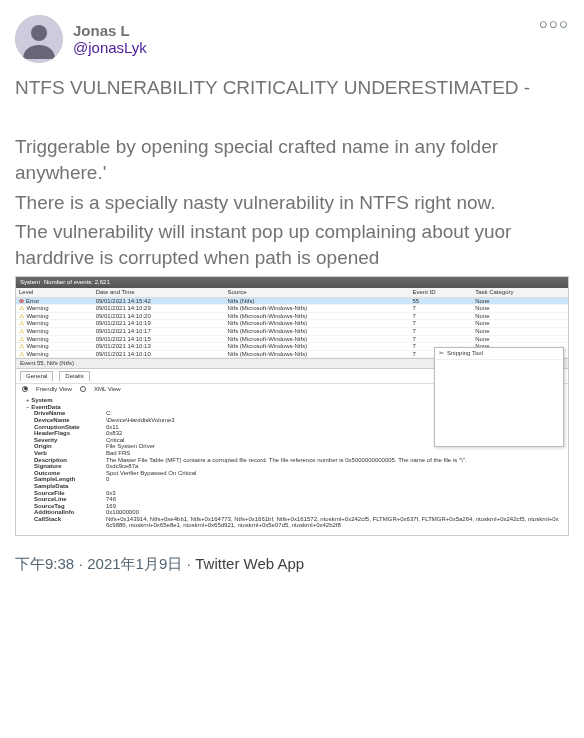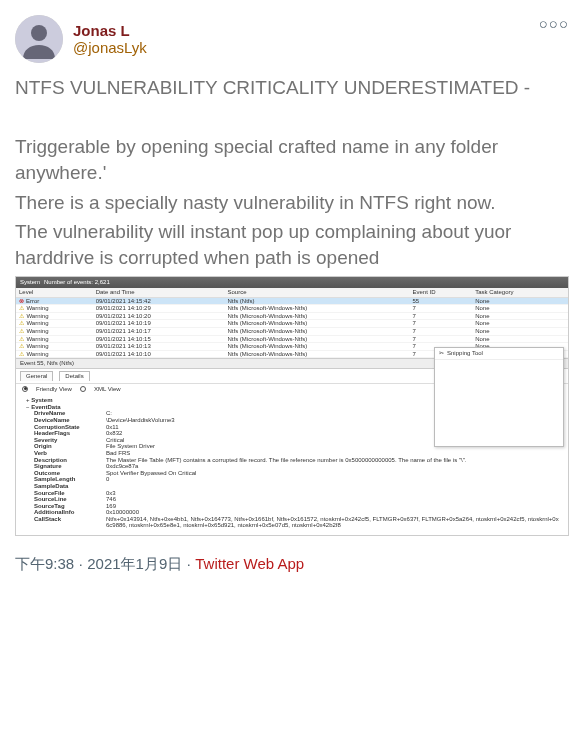--- a/index.html
+++ b/index.html
@@ -3,22 +3,22 @@
 <meta charset="utf-8">
 <style>
 * { margin: 0; padding: 0; box-sizing: border-box; }
 body { font-family: -apple-system, BlinkMacSystemFont, "Segoe UI", Arial, sans-serif; background: #fff; width: 584px; }
 .tweet { padding: 15px; }
 .header { display: flex; align-items: flex-start; justify-content: space-between; margin-bottom: 12px; }
 .user { display: flex; align-items: center; gap: 10px; }
 .avatar { width: 48px; height: 48px; border-radius: 50%; background: #ccc; display: flex; align-items: center; justify-content: center; overflow: hidden; }
 .avatar svg { width: 48px; height: 48px; }
 .names { display: flex; flex-direction: column; }
-.display-name { font-weight: 700; font-size: 15px; color: #7f1d1d; }
-.handle { font-size: 15px; color: #a16207; }
+.display-name { font-weight: 700; font-size: 15px; color: #737373; }
+.handle { font-size: 15px; color: #4c1d95; }
 .more-icon { color: #536471; cursor: pointer; font-size: 15px; letter-spacing: 1px; }
 .content { font-size: 19px; line-height: 1.35; color: #737373; margin-bottom: 6px; }
 .content p { margin-bottom: 4px; }
 .screenshot { border: 1px solid #ccc; background: #f0f0f0; font-size: 6px; line-height: 1.1; color: #333; font-family: "Segoe UI", Tahoma, sans-serif; margin-top: 4px; position: relative; }
 .sys-header { background: linear-gradient(#6a6a6a,#555); color: #fff; padding: 2px 4px; font-size: 6px; display:flex; gap:4px;}
 .event-table { width: 100%; background: #fff; border-collapse: collapse; }
 .event-table th { text-align: left; font-weight: 400; background: #f4f4f4; border-bottom: 1px solid #ddd; padding: 1px 3px; }
 .event-table td { padding: 0 3px; white-space: nowrap; border-bottom: 1px solid #f3f3f3; }
 .row-selected td { background: #cce4f7; }
 .warn-icon { color: #caa400; margin-right: 2px; }
@@ -32,21 +32,21 @@
 .radio-dot.sel::after{content:'';width:3px;height:3px;background:#333;border-radius:50%;}
 .event-details { background: #fff; padding: 3px 6px 6px; }
 .tree-item { padding-left: 4px; }
 .kv { display: flex; padding-left: 12px; }
 .kv .k { width: 72px; font-weight: 700; }
 .kv .v { flex: 1; word-break: break-all; }
 .snip-popup { position: absolute; right: 4px; top: 70px; width: 130px; height: 100px; background: #fff; border: 1px solid #bbb; box-shadow: 1px 1px 3px rgba(0,0,0,0.2); font-size:6px;}
 .snip-title{padding:2px 4px;border-bottom:1px solid #eee;display:flex;align-items:center;gap:3px;}
 .footer { padding: 4px 15px 15px; font-size: 15px; color: #536471; }
 .footer .dot { margin: 0 4px; }
-.app-link { color: #b91c1c; }
+.app-link { color: #404040; }
 </style>
 </head>
 <body>
 
 <div class="tweet">
   <div class="header">
     <div class="user">
       <div class="avatar">
         <svg viewBox="0 0 48 48">
             <circle cx="24" cy="24" r="24" fill="#ccd"></circle>

